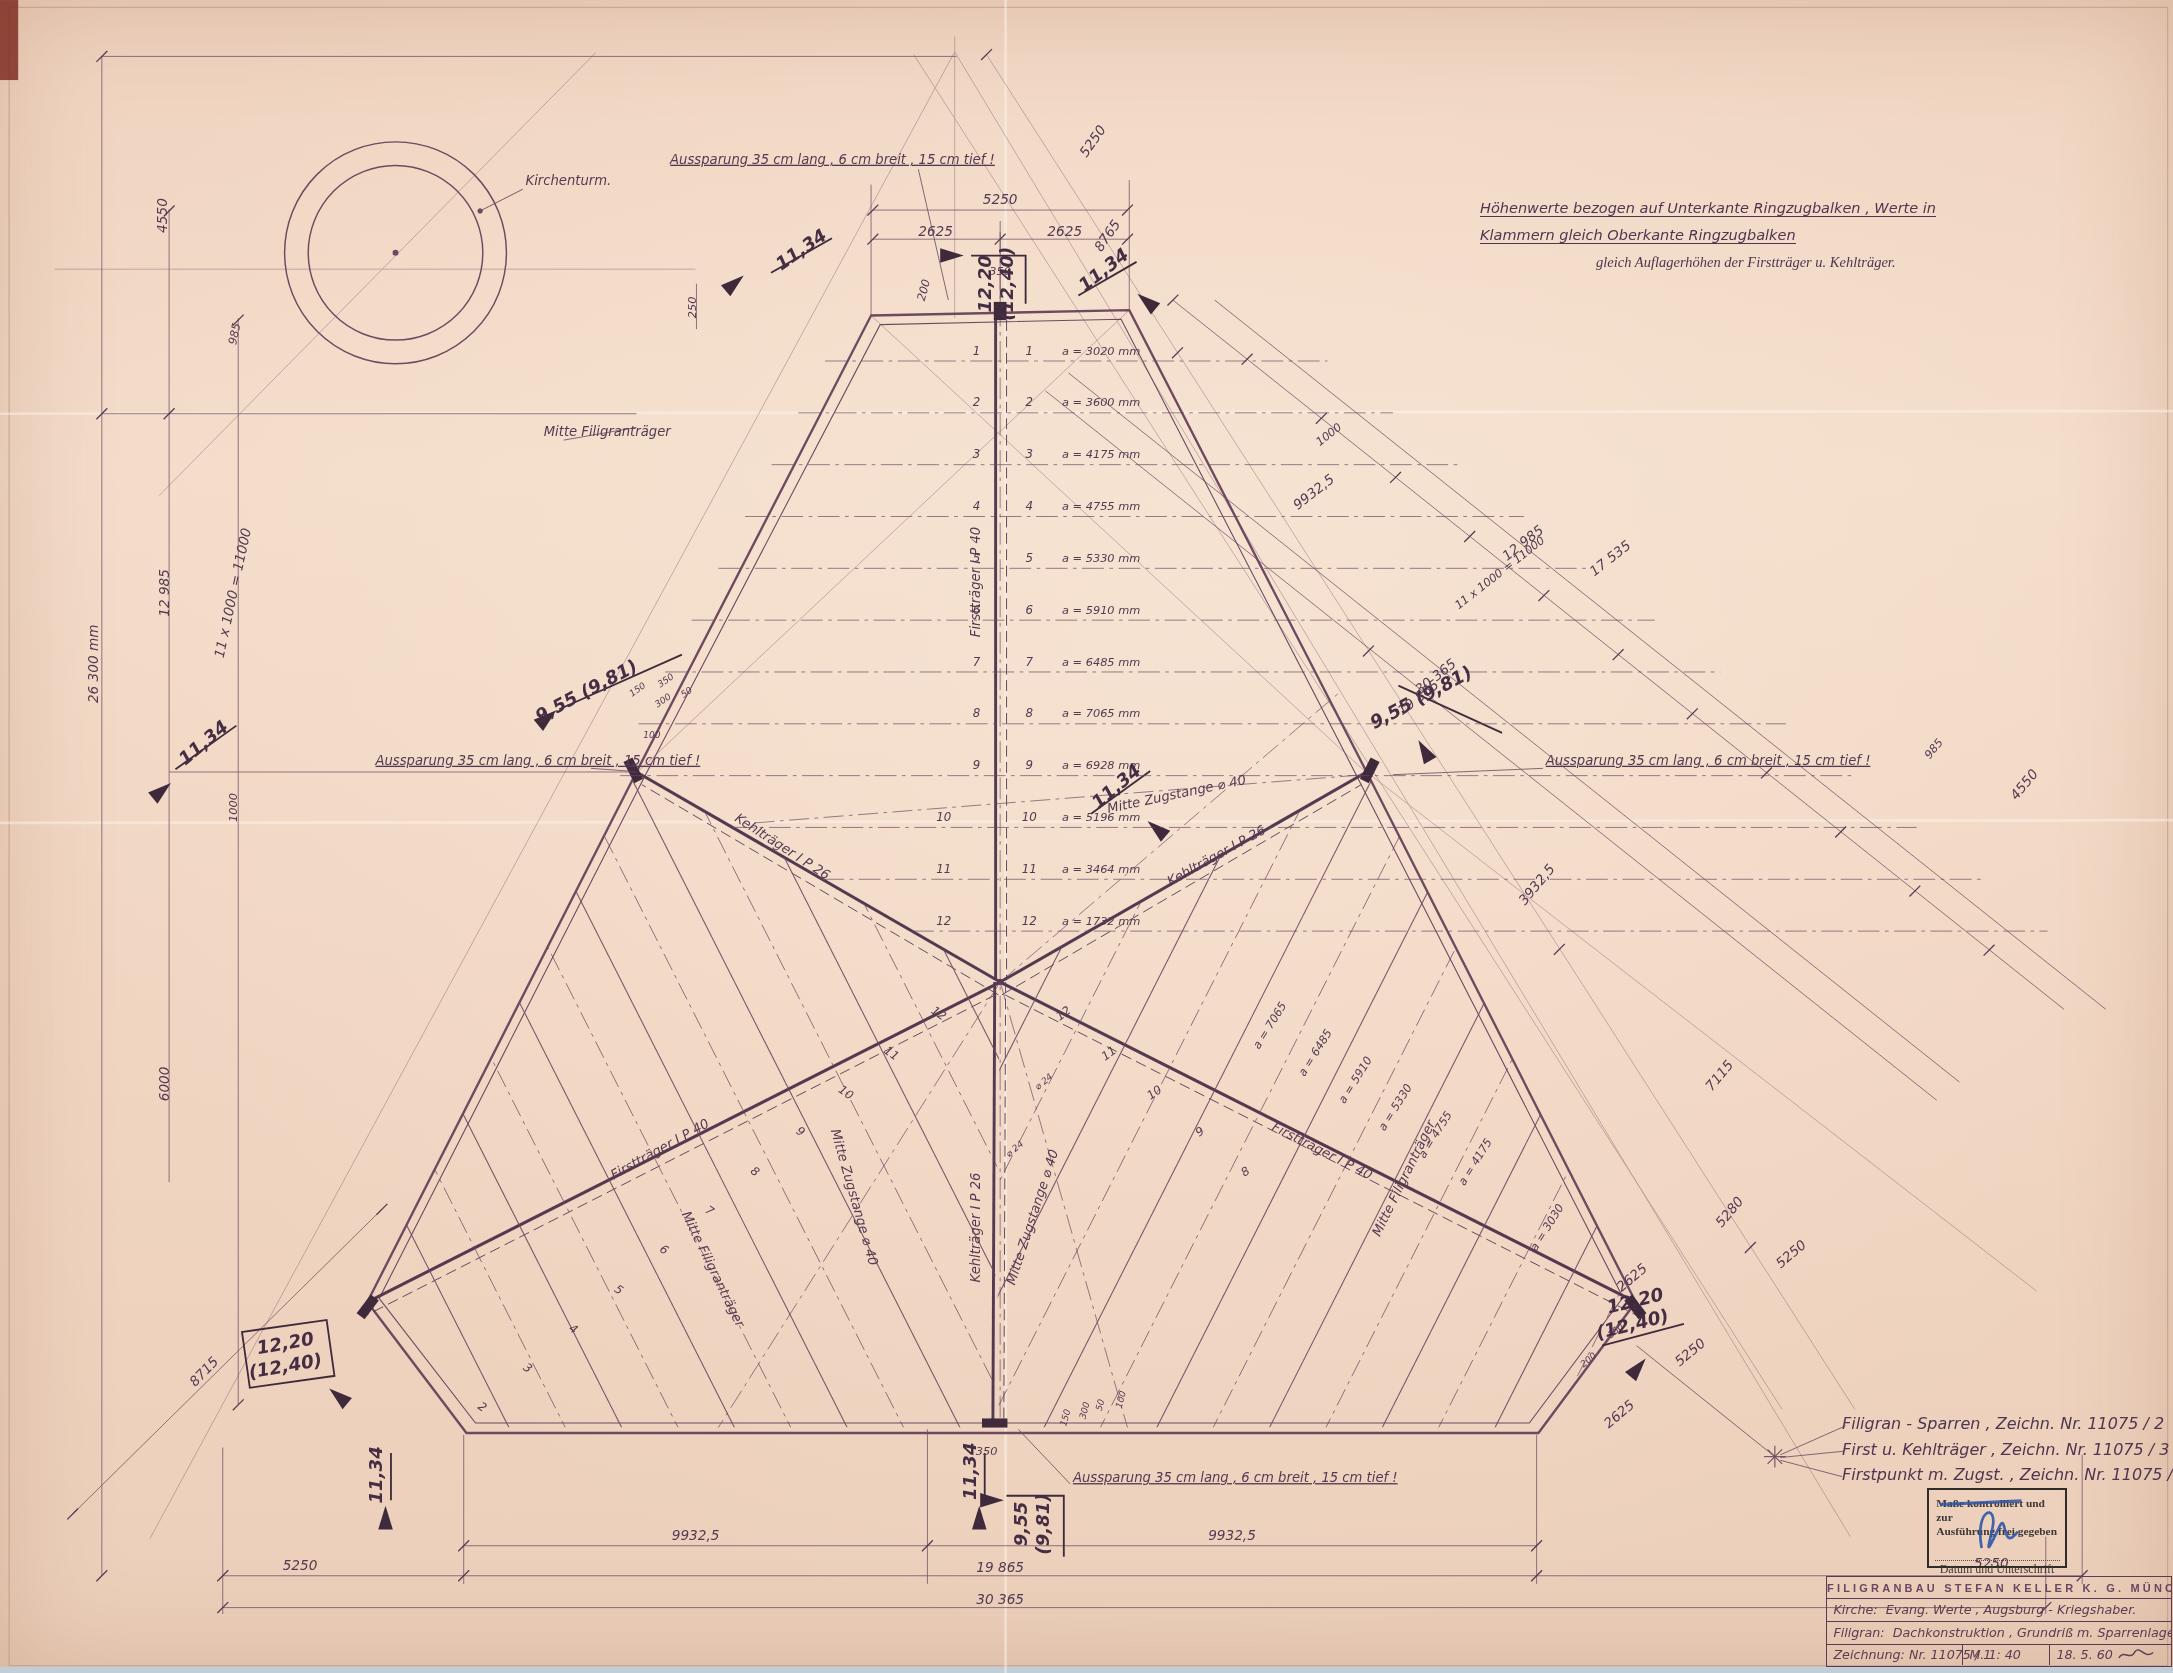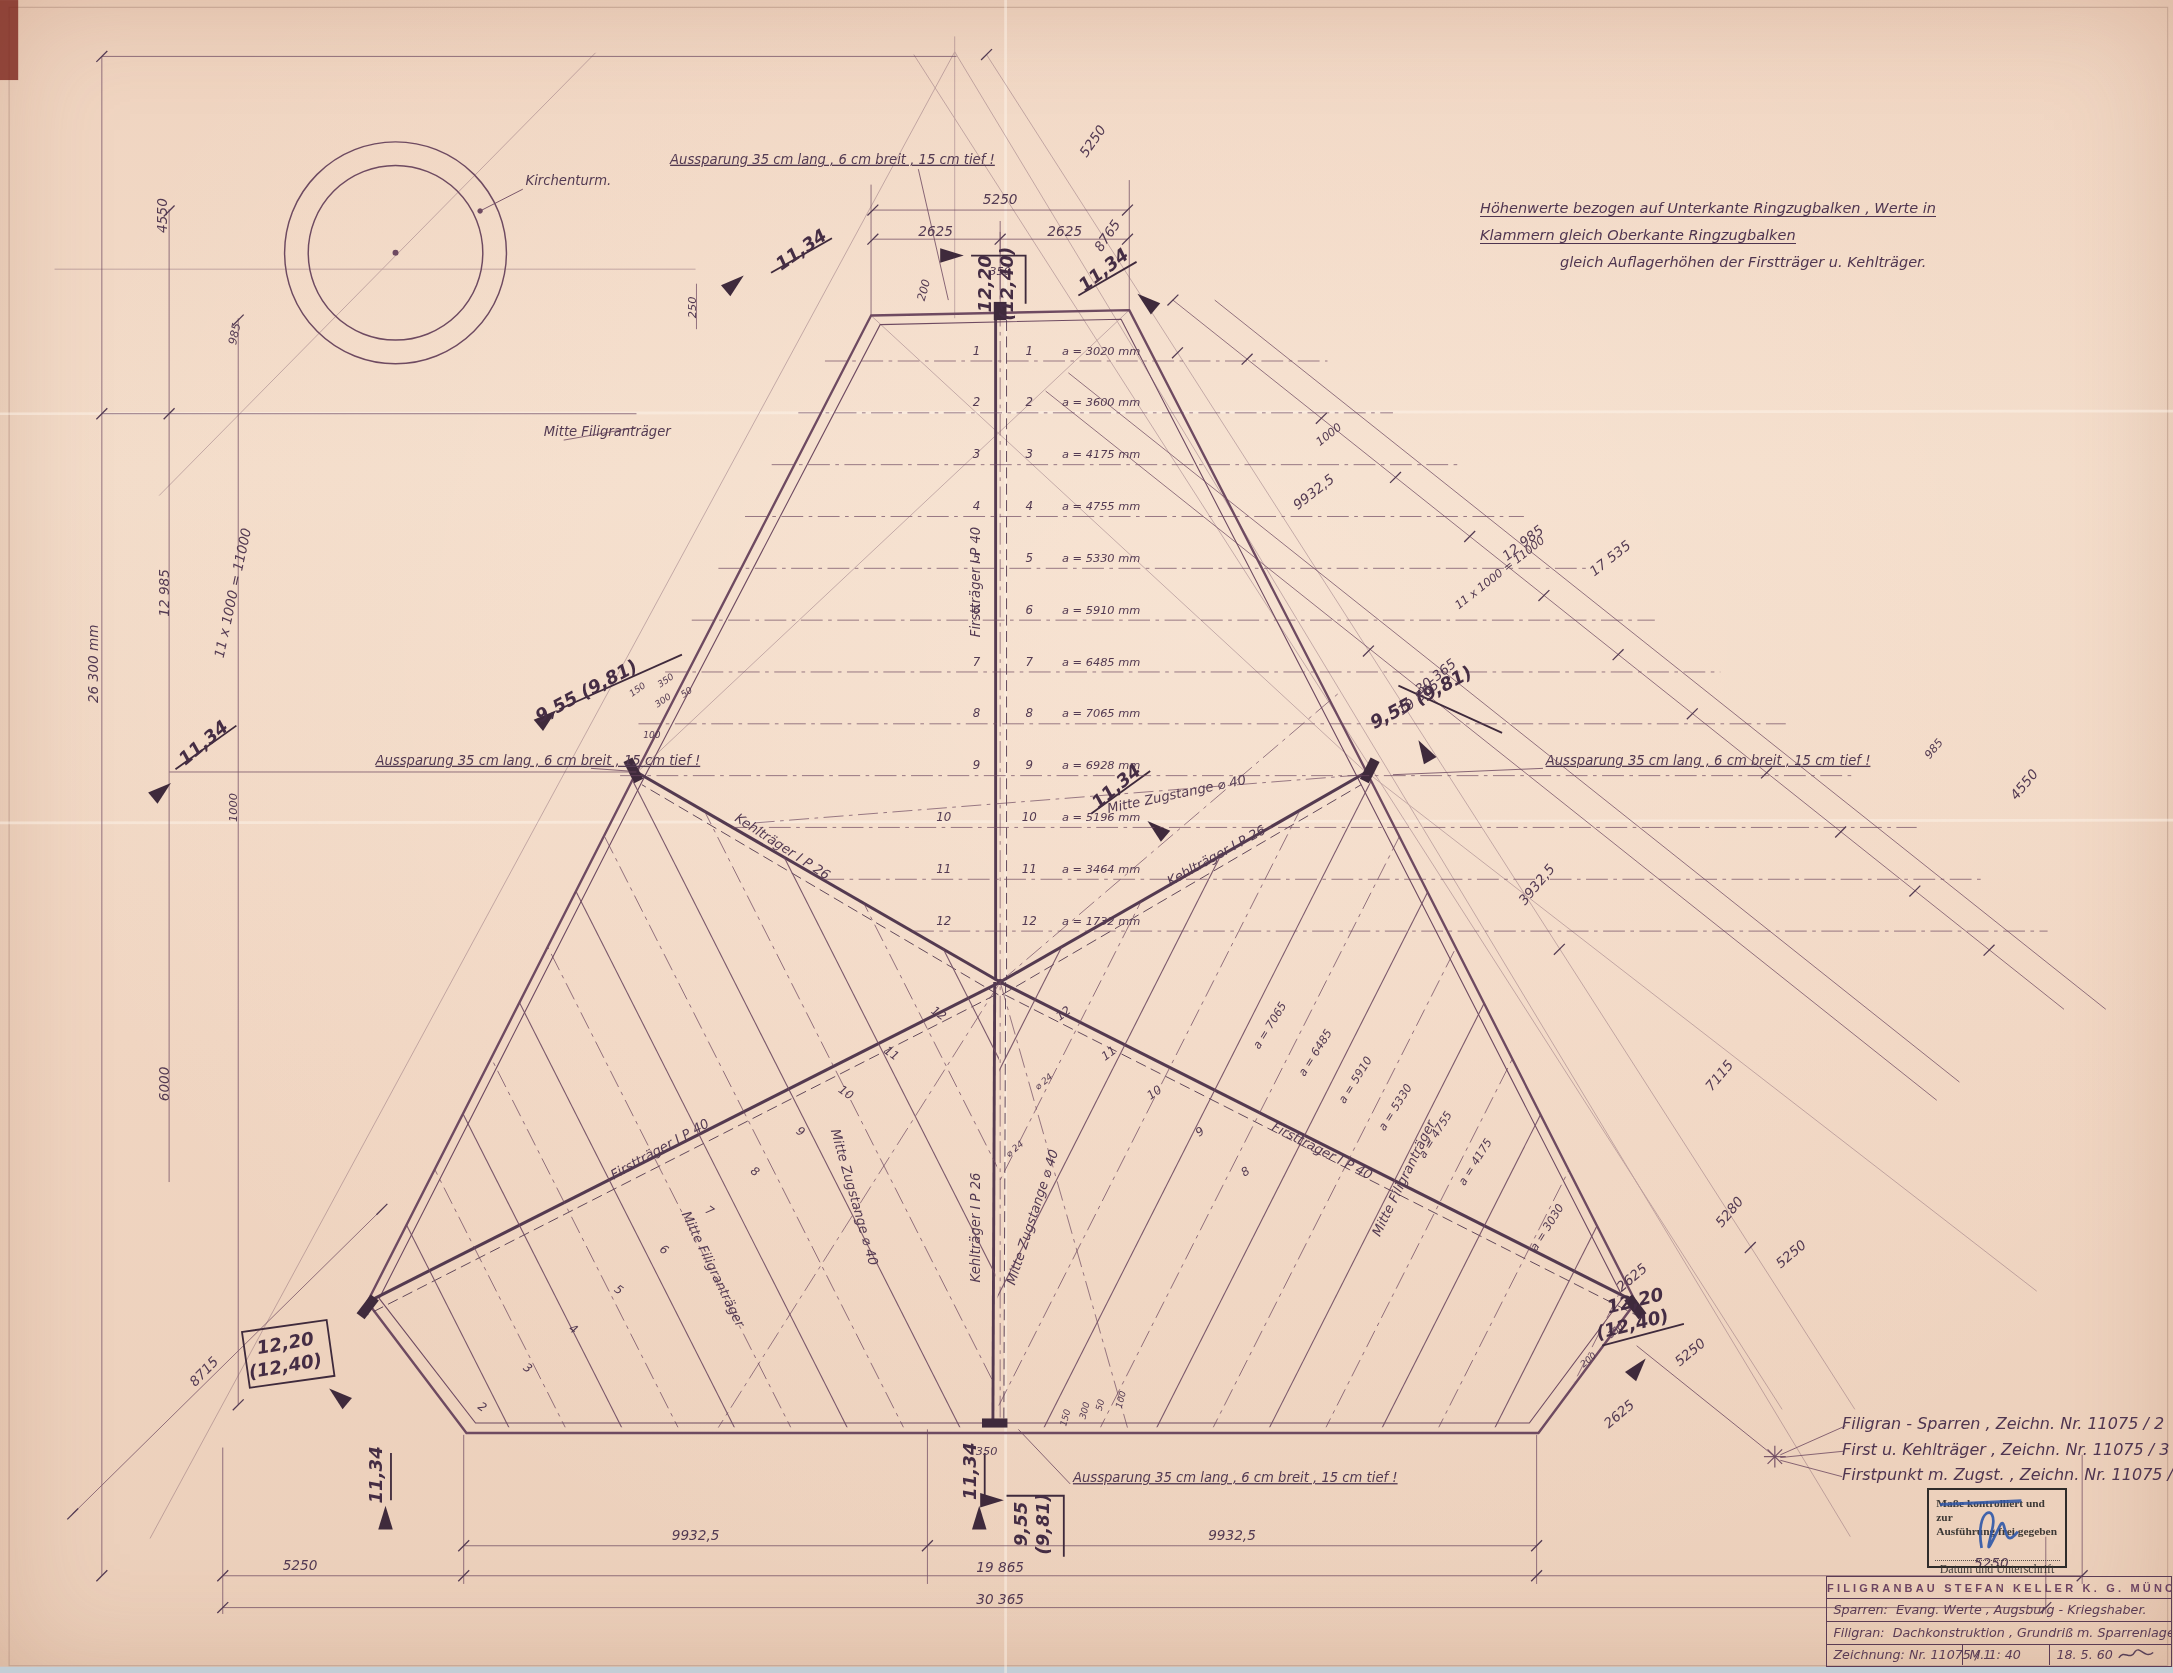--- a/index.html
+++ b/index.html
@@ -14,21 +14,21 @@
   svg text{fill:#533a52;}
   .dim{font:italic 12.5px "DejaVu Sans",sans-serif;}
   .dimL{font:italic 15px "DejaVu Sans",sans-serif;}
   .tiny{font:italic 10px "DejaVu Sans",sans-serif;}
   .lab{font:italic 14.5px "DejaVu Sans",sans-serif;}
   .big{font:italic 700 20px "DejaVu Sans",sans-serif;fill:#452d44;}
   .num{font:italic 13px "DejaVu Sans",sans-serif;}
   .ov{position:absolute;color:#4f3550;}
   #hoeh{left:1480px;top:195px;width:527px;font:italic 14.5px "DejaVu Sans",sans-serif;line-height:1.85;}
   #hoeh .u{border-bottom:0.9px solid #4f3550;margin-top:22px;}
-  #hoeh .l2{margin-left:80px;}
+  #hoeh .l2{margin-left:116px;font-family:Liberation Serif, serif;}
   #refs{left:1842px;top:1411px;font:italic 16px "DejaVu Sans",sans-serif;line-height:25.5px;white-space:nowrap;}
   #stamp{left:1927px;top:1488px;width:136px;height:76px;border:2.3px solid #2f2c2a;
          font-family:Liberation Serif, serif;color:#3c3835;}
   #stamp .s1{font-size:11.4px;font-weight:bold;margin:5.5px 5.5px 0 7.3px;line-height:1.25;}
   #stamp .dots{border-top:1.8px dotted #55504c;margin:22px 5.5px 0 5.5px;}
   #stamp .cap{font-size:12px;text-align:center;margin-top:0.9px;}
   #stamp svg{position:absolute;left:0;top:0;}
   #tblock{left:1826px;top:1576px;width:344px;height:89px;border:1.8px solid #5c3c54;color:#5a3b54;}
   #tblock .r{border-bottom:1.5px solid #5c3c54;box-sizing:border-box;white-space:nowrap;overflow:hidden;}
   #tblock .r1{height:22px;font:700 11px "Liberation Sans",sans-serif;letter-spacing:3.2px;
@@ -478,21 +478,21 @@
   <svg width="136" height="76" viewBox="0 0 150 84">
     <line x1="12" y1="16" x2="102" y2="12" stroke="#2e56a8" stroke-width="3.5" opacity="0.85"></line>
     <path d="M58,64 C50,20 76,14 70,42 C66,62 60,78 78,40 C86,24 80,70 98,46" fill="none" stroke="#2e56a8" stroke-width="3" opacity="0.9"></path>
   </svg>
 </div>
 
 
 <div class="ov" id="tblock">
   <div class="r r1">FILIGRANBAU  STEFAN  KELLER  K. G.  MÜNCHEN</div>
   <div class="r rt">
-    <span>Sparren:</span>&nbsp;
+    <span>Kirche:</span>&nbsp;
     <span>Evang. Werte , Augsburg - Kriegshaber.</span>
   </div>
   <div class="r rt">
     <span>Filigran:</span>&nbsp;
     <span>Dachkonstruktion , Grundriß m. Sparrenlage , Ausspar.</span>
   </div>
   <div class="r r4">
     <div class="c" style="width:136px">Zeichnung:  Nr. 11075 / 1</div>
     <div class="c" style="width:87px">M.  1: 40</div>
     <div class="c" style="border-right:none;flex:1">

